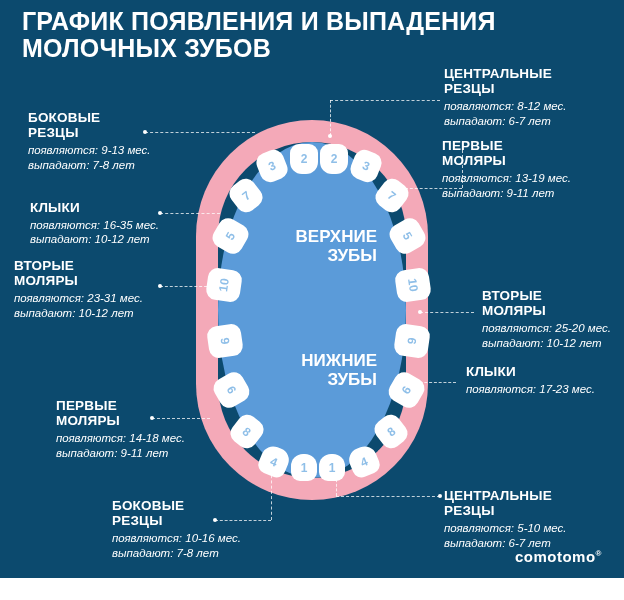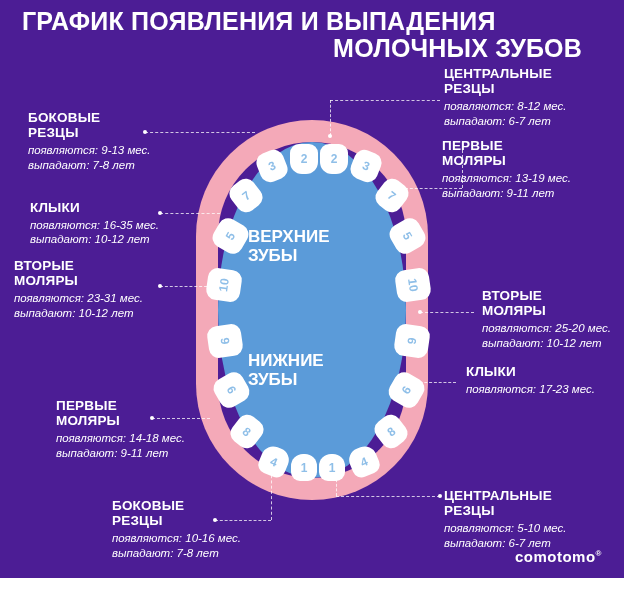--- a/index.html
+++ b/index.html
@@ -7,36 +7,36 @@
     padding: 0;
     background: #ffffff;
   }
   body {
     font-family: "Liberation Sans", sans-serif;
   }
   #page {
     position: relative;
     width: 624px;
     height: 600px;
-    background: #4c1d95;
+    background: #0c4a6e;
     overflow: hidden;
   }
   .title {
     position: absolute;
     left: 22px;
     top: 8px;
     width: 560px;
     color: #ffffff;
     font-weight: bold;
     font-size: 25px;
     line-height: 1.08;
     letter-spacing: 0.2px;
     text-transform: uppercase;
   }
-  .title .l2 { display: block; text-align: right; }
+  .title .l2 { display: block; }
 
   
   #mouth {
     position: absolute;
     left: 196px;
     top: 120px;
     width: 232px;
     height: 380px;
   }
   .arch {
@@ -63,22 +63,22 @@
     left: 22px;
     top: 22px;
     width: 188px;
     height: 336px;
     background: #5b9bd9;
     border-radius: 94px / 168px;
   }
   .mouth-label {
     position: absolute;
     width: 160px;
-    left: 52px;
-    text-align: left;
+    left: 21px;
+    text-align: right;
     color: #ffffff;
     font-weight: bold;
     font-size: 17px;
     line-height: 1.1;
   }
   .mouth-label.upper { top: 108px; }
   .mouth-label.lower { top: 232px; }
 
   
   .tooth {

